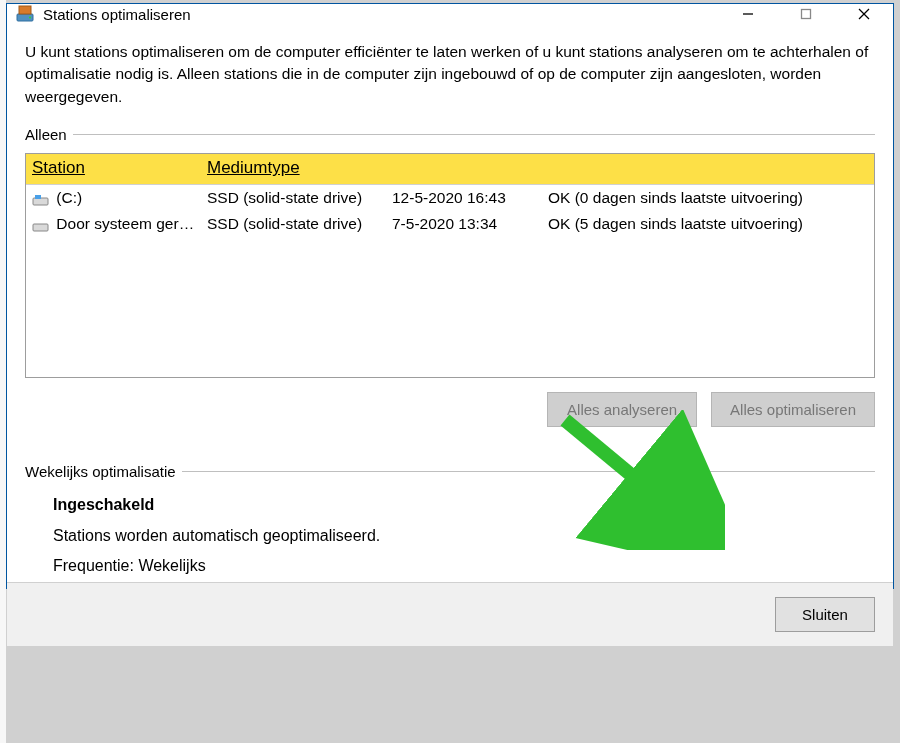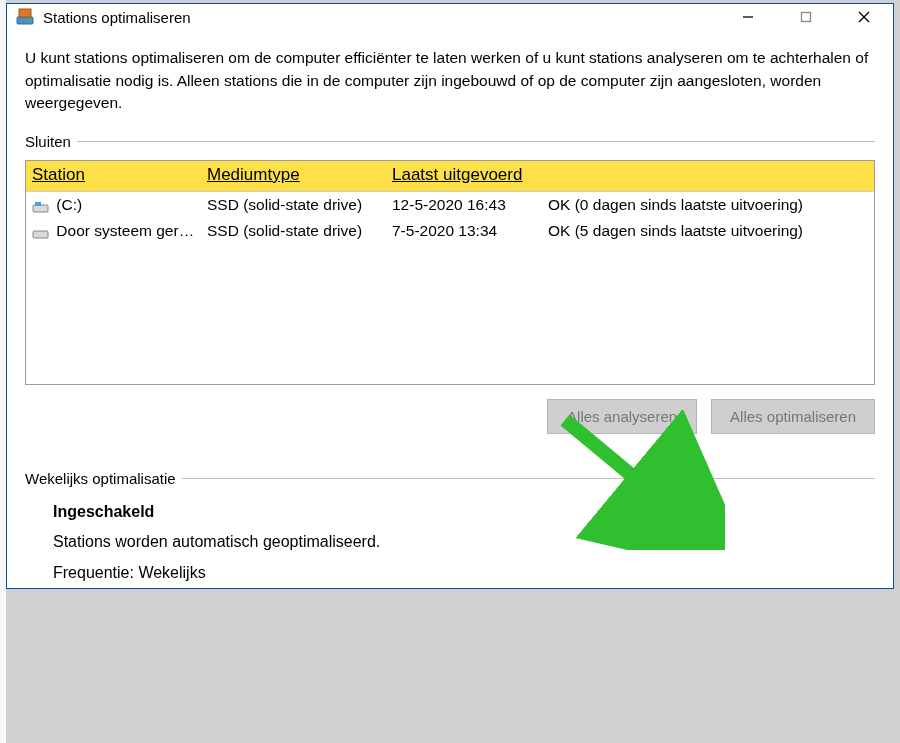--- a/index.html
+++ b/index.html
@@ -207,29 +207,28 @@
             <line x1="11" y1="1" x2="1" y2="11" stroke="#000" stroke-width="1.3"></line>
           </svg>
       </div>
     </div>
   </div>
 
   <div class="content">
     <p class="intro">U kunt stations optimaliseren om de computer efficiënter te laten werken of u kunt stations analyseren om te achterhalen of optimalisatie nodig is. Alleen stations die in de computer zijn ingebouwd of op de computer zijn aangesloten, worden weergegeven.</p>
 
     <div class="section-label">
-      <span>Sluiten</span>
+      <span>Alleen</span>
       <span class="line"></span>
     </div>
 
     <div class="grid-box">
       <div class="grid-header">
         <div class="col-station">Station</div>
         <div class="col-medium">Mediumtype</div>
-        <div class="col-last">Laatst uitgevoerd</div>
       </div>
       <div class="grid-body">
         <div class="grid-row">
           <div class="col-station">
             <span class="drive-icon">
               <svg width="18" height="14" viewBox="0 0 18 14">
                   <rect x="1" y="5" width="15" height="7" rx="1" fill="#d9d9d9" stroke="#888"></rect>
                   <rect x="3" y="2" width="6" height="4" fill="#4aa0e8"></rect>
                 </svg>
             </span>
@@ -268,20 +267,23 @@
     <div style="display:flex; align-items:flex-start;">
       <div class="schedule-block" style="flex:1;">
         <div class="schedule-title">Ingeschakeld</div>
         <div>Stations worden automatisch geoptimaliseerd.</div>
         <div>Frequentie: Wekelijks</div>
       </div>
     </div>
 
   </div>
 
+  <div class="footer">
+    <div class="btn enabled" style="min-width:100px;">Sluiten</div>
+  </div>
 
 </div>
 
 <svg class="arrow" width="170" height="140">
   <defs>
     <marker id="ah" markerWidth="14" markerHeight="14" refX="5" refY="6" orient="auto">
       <polygon points="0,0 12,6 0,12" fill="#2fbf2f"></polygon>
     </marker>
   </defs>
   <line x1="10" y1="10" x2="128" y2="108" stroke="#2fbf2f" stroke-width="14" marker-end="url(#ah)"></line>

